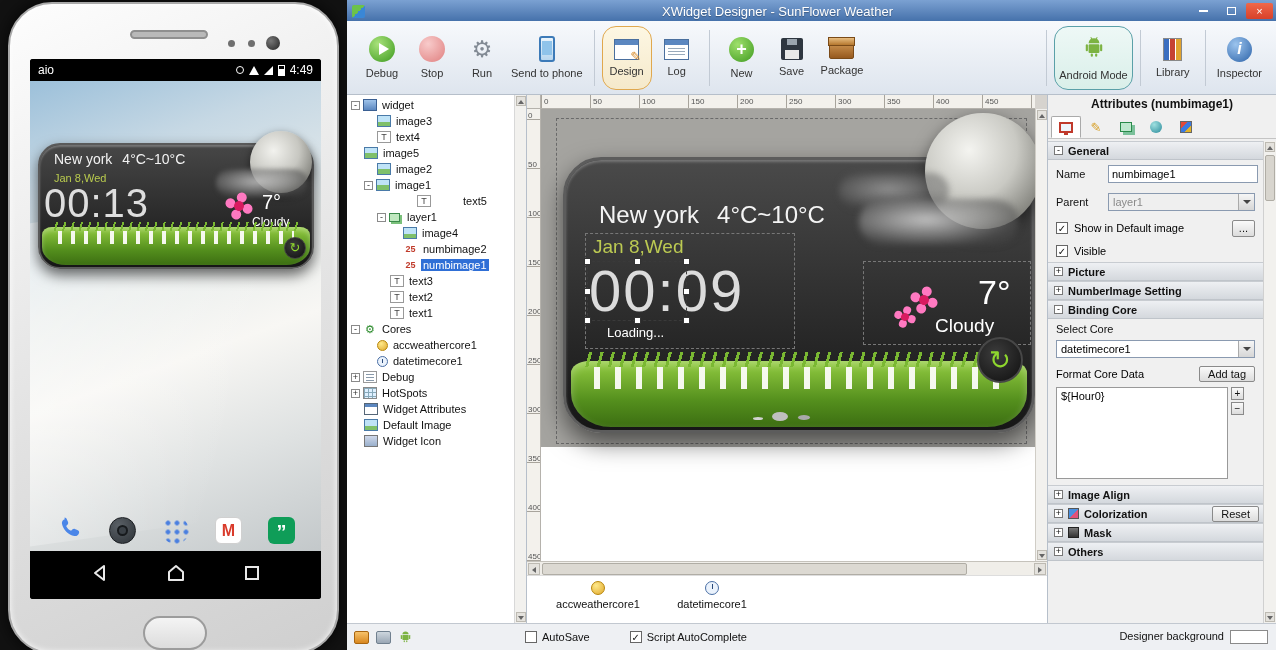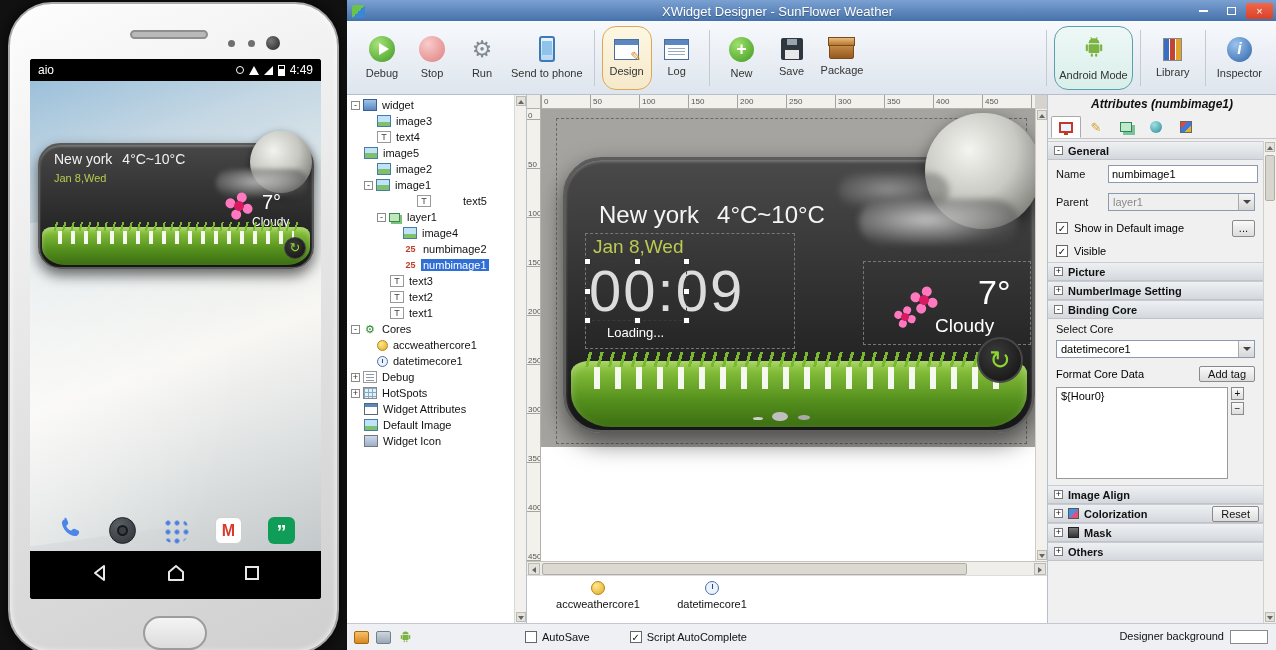--- a/index.html
+++ b/index.html
@@ -234,21 +234,21 @@
   .gb-cond { left:300px; top:104px; width:168px; height:84px; }
   .sel-box { position:absolute; left:24px; top:104px; width:100px; height:60px; border:1px dashed #3a3a3a; }
   .hdl { position:absolute; width:7px; height:7px; background:#fff; border:1px solid #333; }
   .h-tl{left:-4px;top:-4px;} .h-t{left:46px;top:-4px;} .h-tr{right:-4px;top:-4px;}
   .h-l{left:-4px;top:26px;} .h-r{right:-4px;top:26px;}
   .h-bl{left:-4px;bottom:-4px;} .h-b{left:46px;bottom:-4px;} .h-br{right:-4px;bottom:-4px;}
 
   
   .attr-panel { position:absolute; left:700px; top:95px; width:229px; height:528px; background:#f0f0f0;
                 border-left:1px solid #b6bfca; font-size:11px; }
-  .attr-header { height:19px; line-height:19px; text-align:center; font-weight:bold; font-size:12px; color:#111;font-style:italic; }
+  .attr-header { height:19px; line-height:19px; text-align:center; font-weight:bold; font-size:12px; color:#111; }
   .attr-tabs { height:25px; display:flex; align-items:flex-end; padding-left:3px; border-bottom:1px solid #c4c4c4; }
   .atab { width:30px; height:22px; display:flex; align-items:center; justify-content:center; }
   .atab.sel { background:#fff; border:1px solid #aaa; border-bottom:1px solid #fff; border-radius:2px 2px 0 0; }
   .ti-monitor { width:14px; height:11px; border:2px solid #c0392b; background:#eef4fb; position:relative; }
   .ti-monitor::after { content:""; position:absolute; left:3px; bottom:-4px; width:4px; height:3px; background:#c0392b; }
   .ti-pencil { color:#d8a12a; font-size:13px; }
   .ti-pencil::after { content:"✎"; }
   .ti-windows { width:12px; height:10px; border:1px solid #2a8a4a; background:#bfe8cf; box-shadow:3px 3px 0 #7ac09a; }
   .ti-sphere { width:12px; height:12px; border-radius:50%; background:radial-gradient(circle at 35% 30%, #9fe0e0, #2a8a9a); }
   .ti-cube { width:12px; height:12px; background:linear-gradient(135deg,#e04a3a 33%,#3a7ae0 33% 66%,#e0b22a 66%); border:1px solid #666; }
@@ -323,20 +323,21 @@
         </div>
 
         <div class="pwidget">
           <div class="pw-body"></div>
           <div class="pw-moon"></div>
           <div class="pw-cloud"></div>
           <div class="pw-city">
             <span>New york</span><span class="pw-range">4°C~10°C</span>
           </div>
           <div class="pw-date">Jan 8,Wed</div>
+          <div class="pw-clock">00:13</div>
           <div class="flower pw-flower"></div>
           <div class="pw-temp">7°</div>
           <div class="pw-cond">Cloudy</div>
           <div class="pw-grass">
             <div class="pw-fence"></div>
           </div>
           <div class="pw-refresh">↻</div>
         </div>
 
         <div class="dock">

